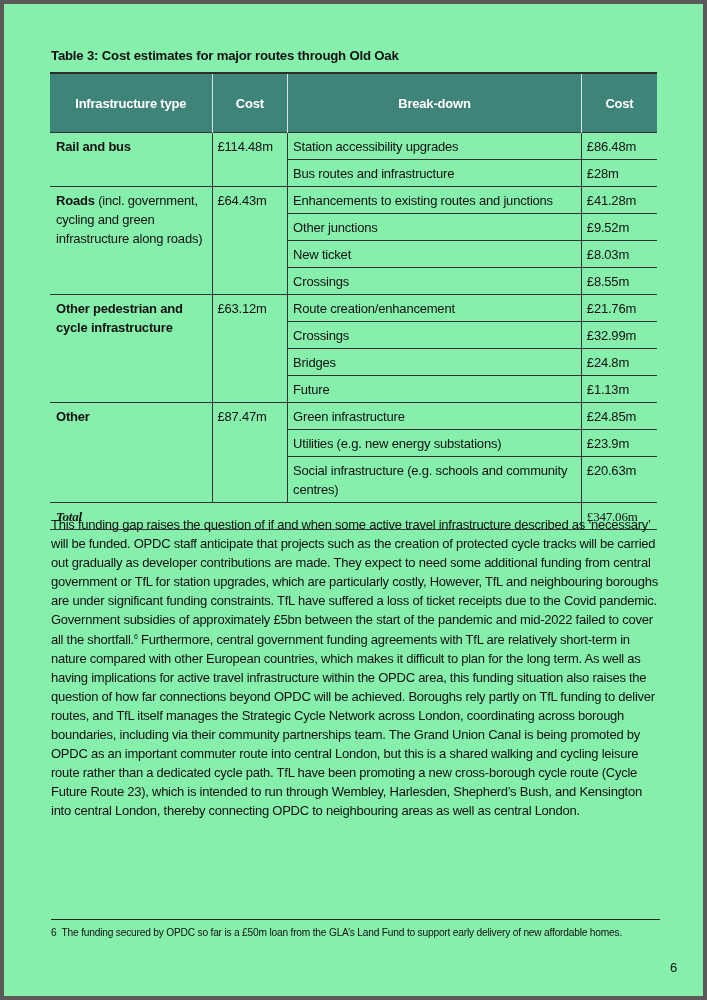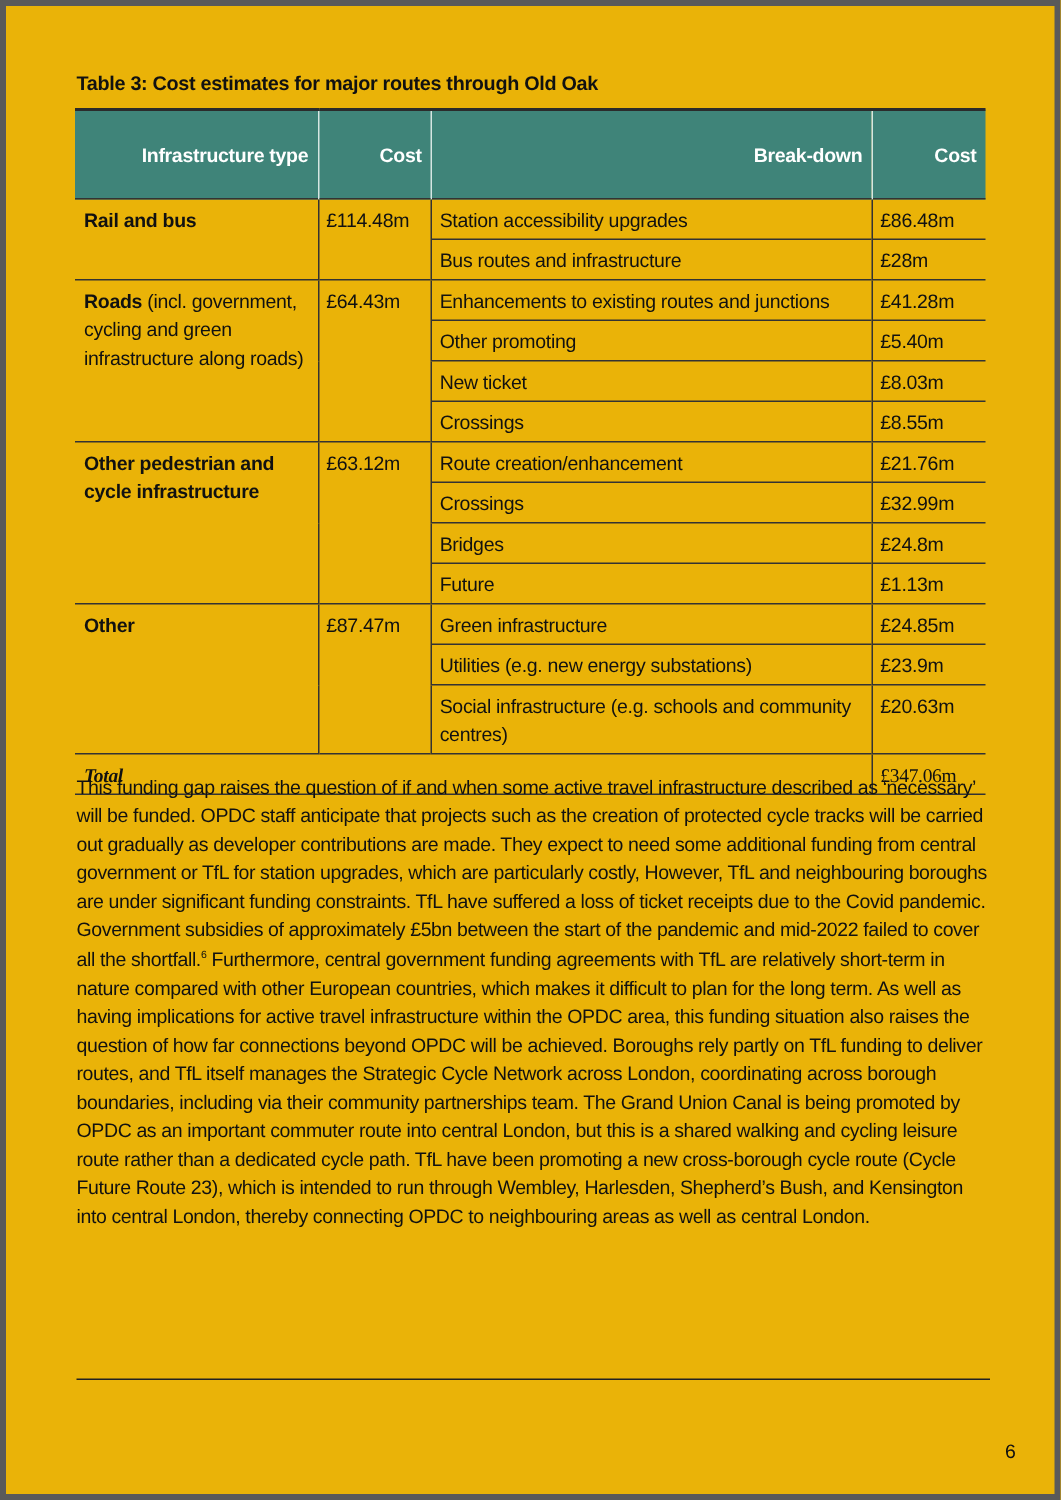--- a/index.html
+++ b/index.html
@@ -8,41 +8,41 @@
     background: #5a5a5a;
     font-family: "Liberation Sans", sans-serif;
     color: #111;
     position: relative;
     overflow: hidden;
   }
   .page {
     position: absolute;
     left: 4px; top: 4px;
     width: 699px; height: 992px;
-    background: #eab308;
+    background: #86efac;
   }
   .table-caption {
     position: absolute;
     left: 47px; top: 44px;
     font-size: 13.2px;
     font-weight: bold;
     letter-spacing: -0.2px;
   }
   table.cost {
     position: absolute;
     left: 46px; top: 68px;
     width: 607px;
     border-collapse: collapse;
     font-size: 13px;
     letter-spacing: -0.2px;
   }
   table.cost th {
     background: #3f8479;
     color: #fff;
-    text-align: right;
+    text-align: center;
     font-weight: bold;
     height: 26px;
     padding: 16px 6px;
     border-top: 2px solid #2b2b2b;
     border-left: 1px solid #d6e6e2;
   }
   table.cost th:first-child { border-left: none; }
   table.cost td {
     vertical-align: top;
     padding: 4px 5px 3px 5px;
@@ -126,22 +126,22 @@
         <td>£28m</td>
       </tr>
 
       <tr>
         <td class="first" rowspan="4"><span class="b">Roads</span><span> (incl. government, cycling and green infrastructure along roads)</span></td>
         <td rowspan="4">£64.43m</td>
         <td>Enhancements to existing routes and junctions</td>
         <td>£41.28m</td>
       </tr>
       <tr>
-        <td>Other promoting</td>
-        <td>£5.40m</td>
+        <td>Other junctions</td>
+        <td>£9.52m</td>
       </tr>
       <tr>
         <td>New ticket</td>
         <td>£8.03m</td>
       </tr>
       <tr>
         <td>Crossings</td>
         <td>£8.55m</td>
       </tr>
 
@@ -183,15 +183,16 @@
         <td class="first" colspan="3"><span class="bi">Total</span></td>
         <td>£347.06m</td>
       </tr>
     </tbody>
   </table>
 
   <p class="body-text"><span>This funding gap raises the question of if and when some active travel infrastructure described as ‘necessary’ will be funded. OPDC staff anticipate that projects such as the creation of protected cycle tracks will be carried out gradually as developer contributions are made. They expect to need some additional funding from central government or TfL for station upgrades, which are particularly costly, However, TfL and neighbouring boroughs are under significant funding constraints. TfL have suffered a loss of ticket receipts due to the Covid pandemic. Government subsidies of approximately £5bn between the start of the pandemic and mid-2022 failed to cover all the shortfall.</span><sup>6</sup><span> Furthermore, central government funding agreements with TfL are relatively short-term in nature compared with other European countries, which makes it difficult to plan for the long term. As well as having implications for active travel infrastructure within the OPDC area, this funding situation also raises the question of how far connections beyond OPDC will be achieved. Boroughs rely partly on TfL funding to deliver routes, and TfL itself manages the Strategic Cycle Network across London, coordinating across borough boundaries, including via their community partnerships team. The Grand Union Canal is being promoted by OPDC as an important commuter route into central London, but this is a shared walking and cycling leisure route rather than a dedicated cycle path. TfL have been promoting a new cross-borough cycle route (Cycle Future Route 23), which is intended to run through Wembley, Harlesden, Shepherd’s Bush, and Kensington into central London, thereby connecting OPDC to neighbouring areas as well as central London.</span></p>
 
   <div class="fn-rule"></div>
 
+  <p class="footnote"><span>6</span>&nbsp; <span>The funding secured by OPDC so far is a £50m loan from the GLA’s Land Fund to support early delivery of new affordable homes.</span></p>
 
   <div class="page-number">6</div>
 </div>
 
 </body></html>

